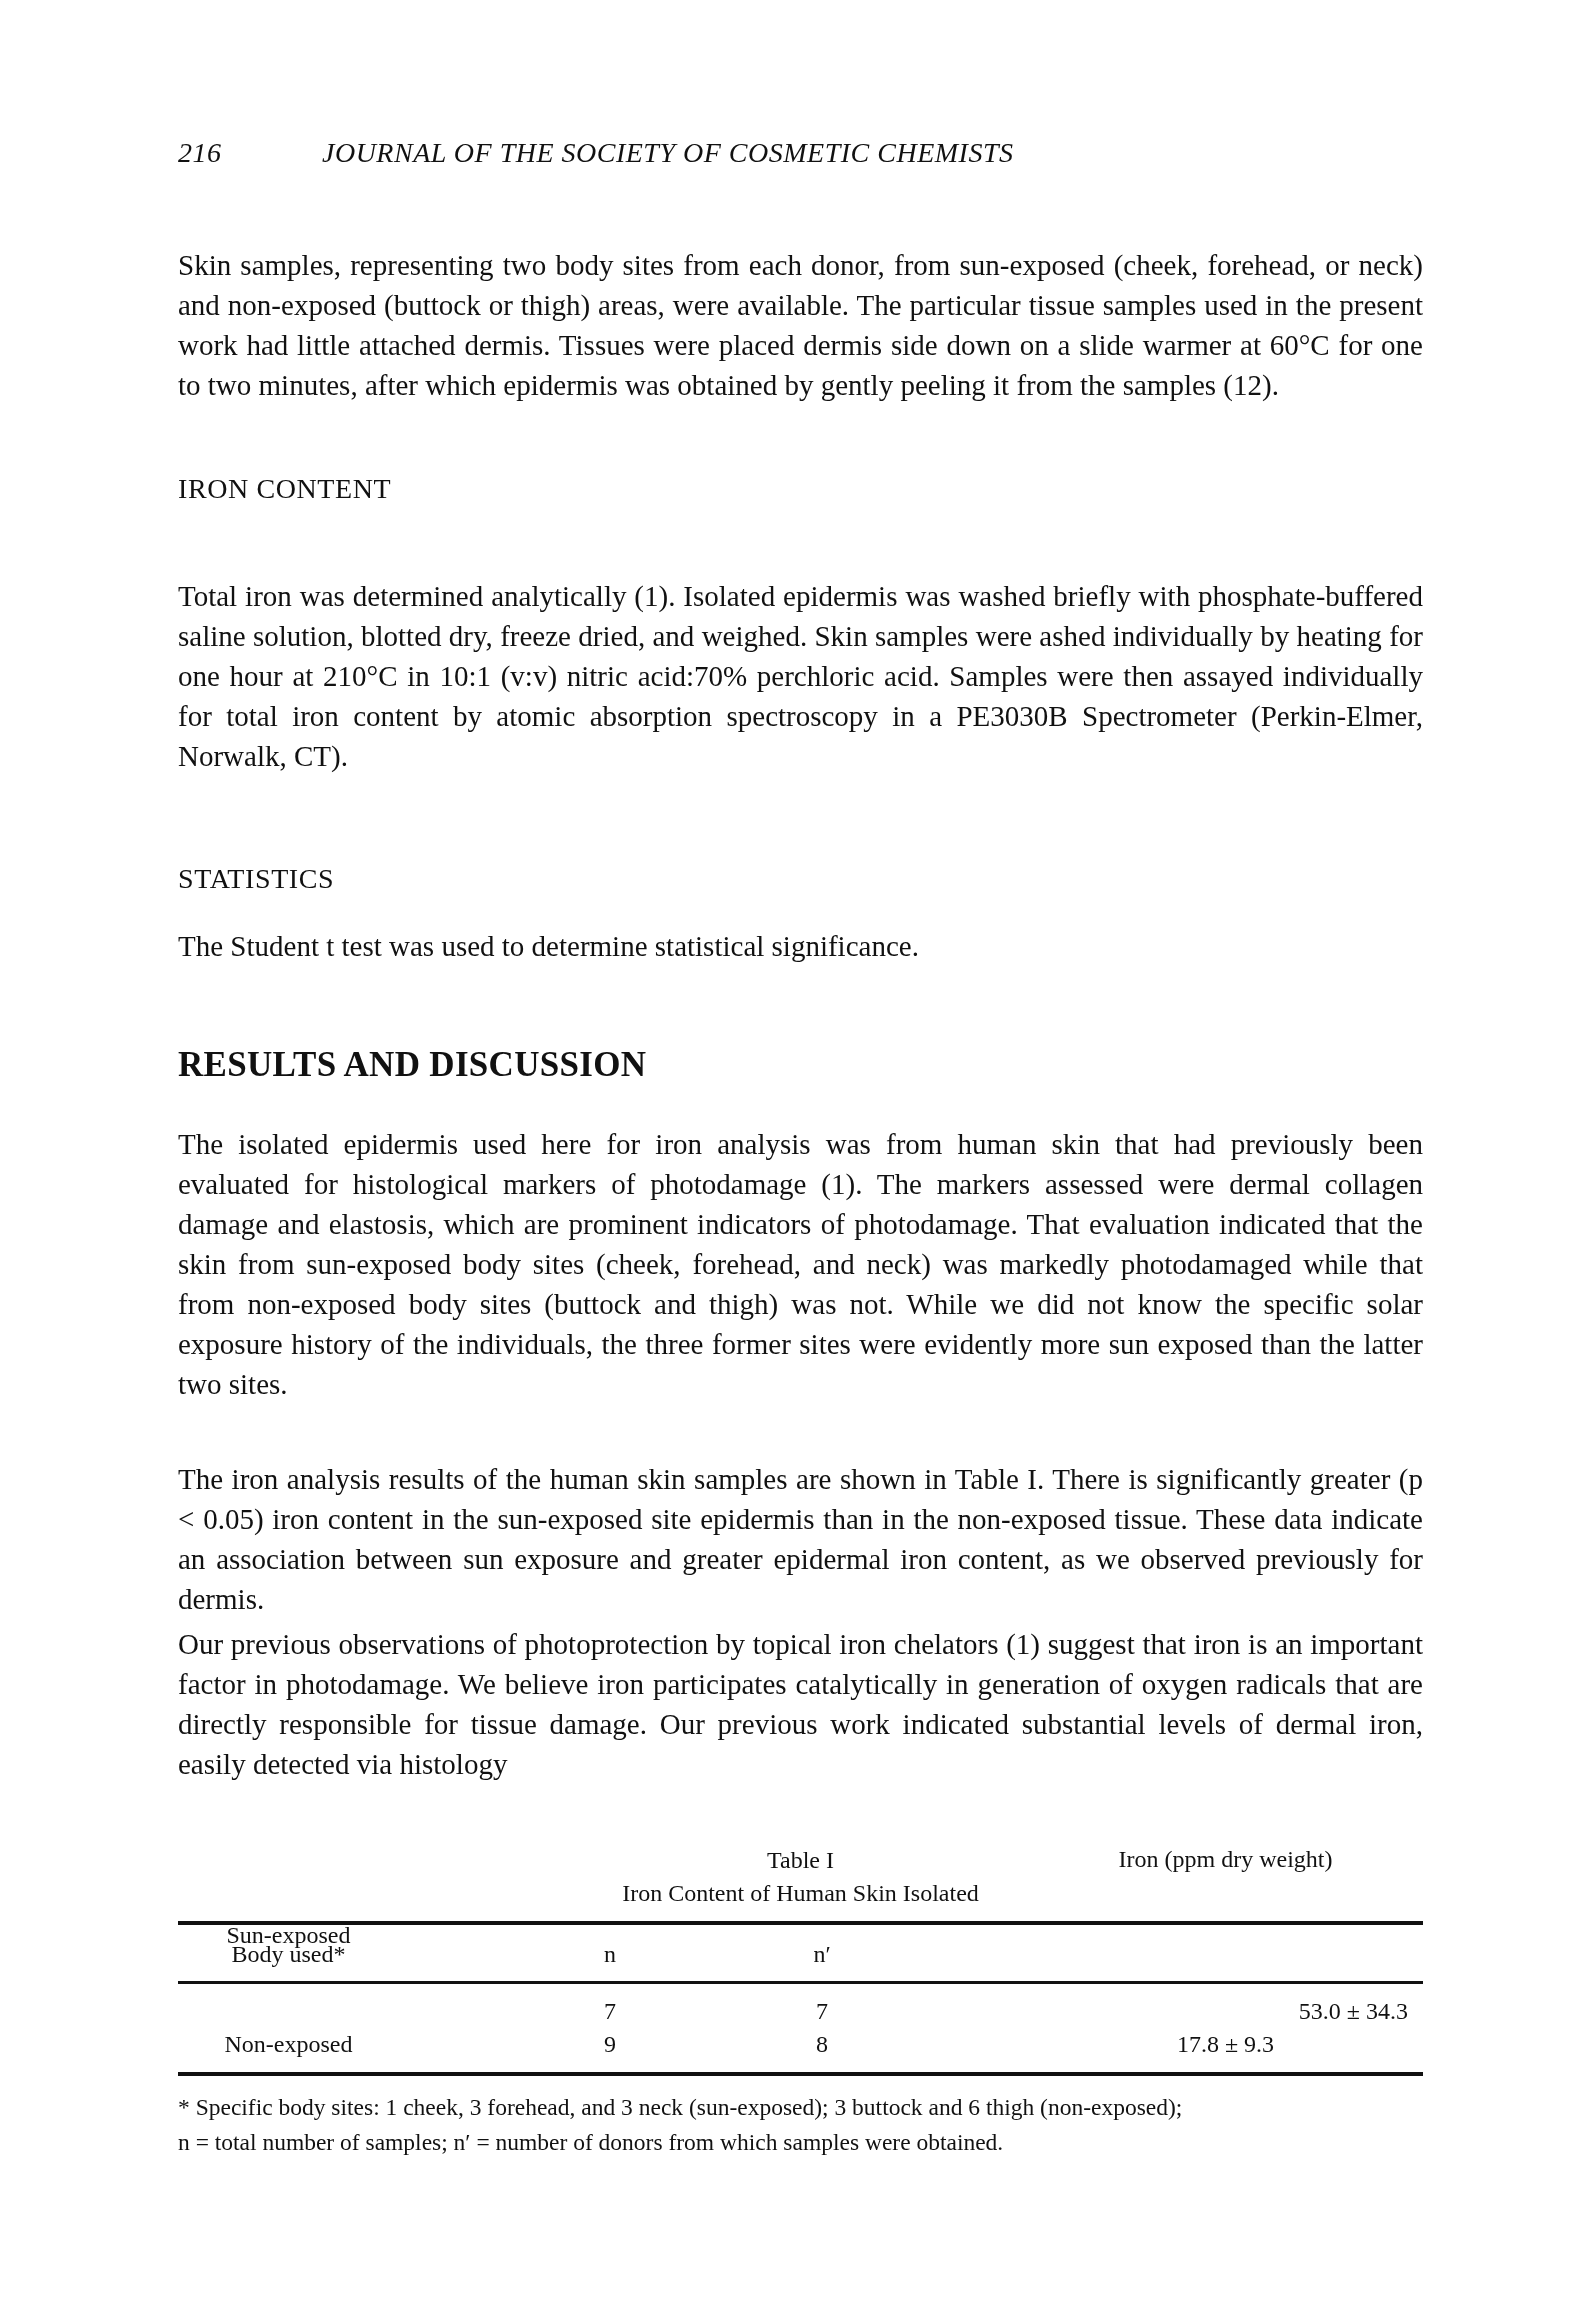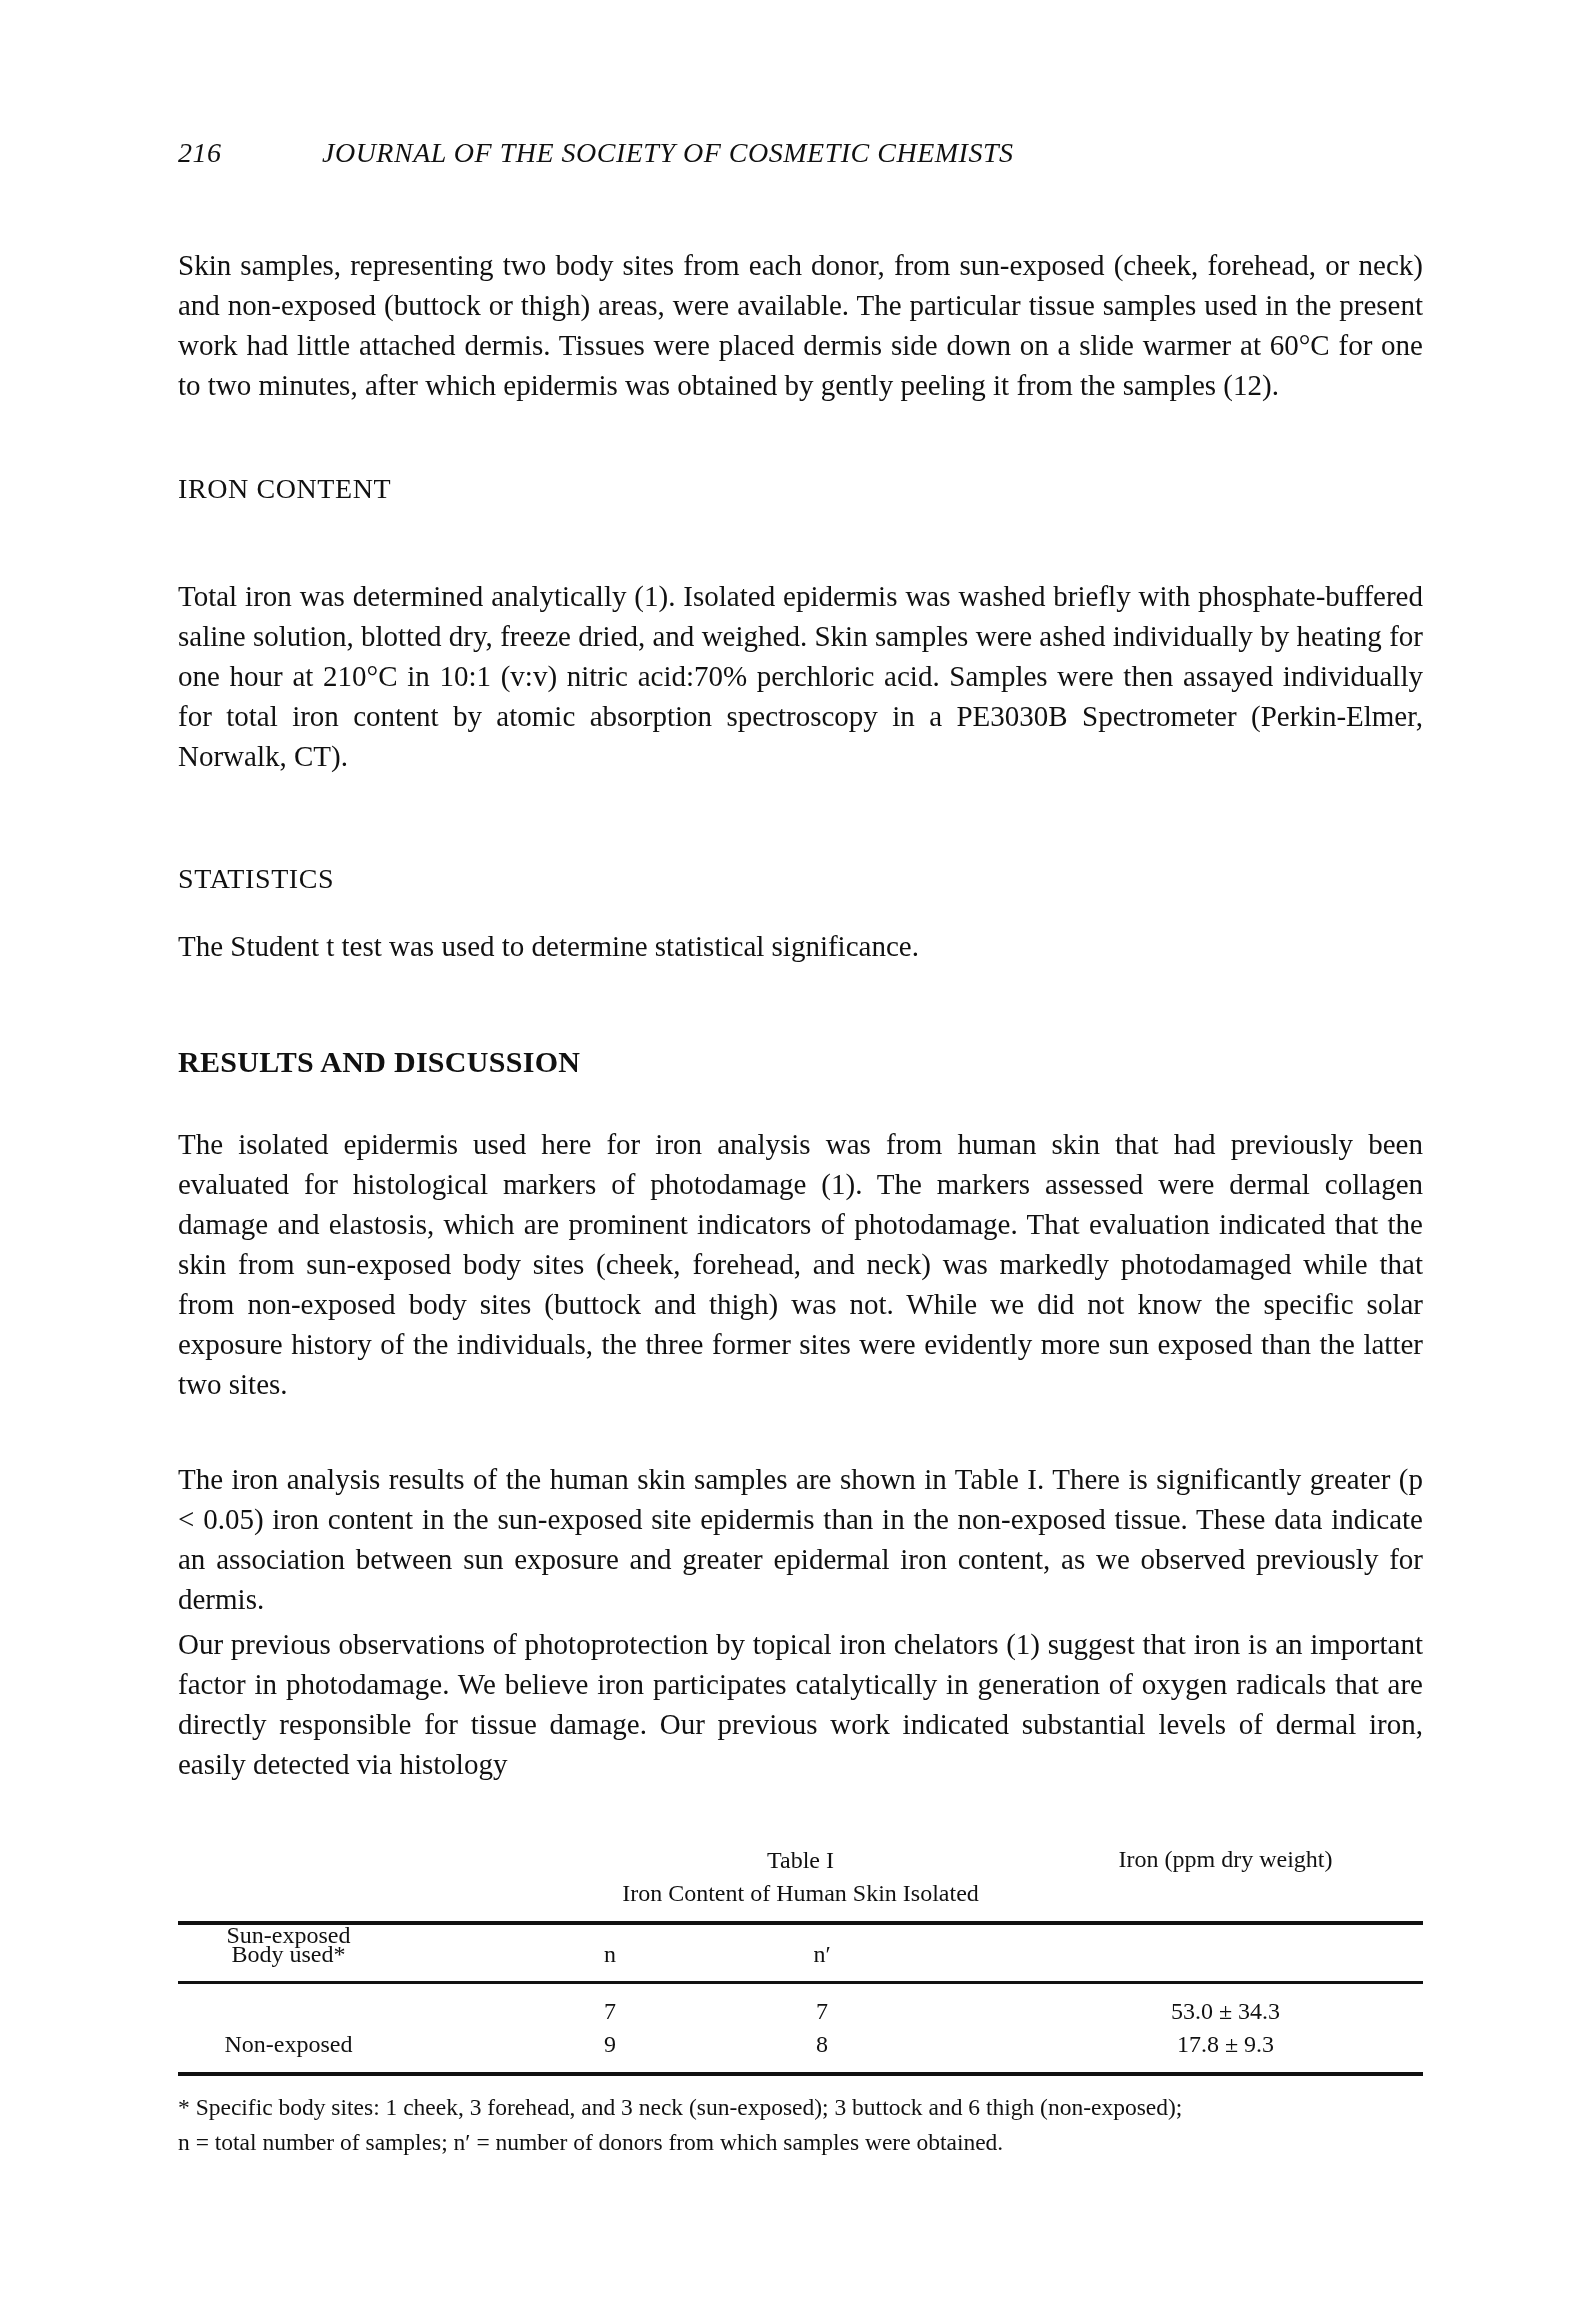--- a/index.html
+++ b/index.html
@@ -4,21 +4,21 @@
 <style>
   html, body { margin: 0; padding: 0; background: #ffffff; }
   body { width: 1594px; height: 2317px; position: relative; overflow: hidden;
          font-family: "Liberation Serif", "DejaVu Serif", serif; color: #111; }
   .page { position: absolute; left: 178px; top: 0; width: 1245px; }
   .running-head { position: absolute; top: 137px; left: 0; font-size: 28px; letter-spacing: 0.5px; white-space: nowrap; font-style: italic; }
   .running-head .pg { display: inline-block; width: 144px; }
   .p { position: absolute; left: 0; width: 1245px; font-size: 29px; line-height: 40px;
        text-align: justify; margin: 0; hyphens: none; }
   .sub { position: absolute; left: 0; font-size: 28px; letter-spacing: 0.6px; }
-  .sec { position: absolute; left: 0; font-size: 30px; font-weight: bold; letter-spacing: 0.3px; }
+  .sec { position: absolute; left: 0; font-size: 35px; font-weight: bold; letter-spacing: 0.3px; }
   .tbl-title { position: absolute; left: 0; width: 1245px; text-align: center; font-size: 24px; line-height: 34px; }
   .rule { position: absolute; left: 0; width: 1245px; background: #111; }
   .tbl-cell { position: absolute; font-size: 24px; white-space: nowrap; }
   .c1 { left: 0; width: 221px; text-align: center; }
   .c2 { left: 403px; width: 58px; text-align: center; }
   .c3 { left: 615px; width: 58px; text-align: center; }
   .c4 { left: 865px; width: 365px; text-align: center; }
   .foot { position: absolute; left: 0; width: 1245px; font-size: 23.5px; line-height: 35px; text-align: justify; }
 </style>
 </head>
@@ -55,21 +55,21 @@
       <div class="tbl-cell c3" style="top:1941px;">n′</div>
       <div class="tbl-cell c4" style="top:1846px;">Iron (ppm dry weight)</div>
     </div>
 
     <div class="rule" style="top:1981px;height:2.9px;"></div>
 
     <div>
       <div class="tbl-cell c1" style="top:1922px;">Sun-exposed</div>
       <div class="tbl-cell c2" style="top:1998px;">7</div>
       <div class="tbl-cell c3" style="top:1998px;">7</div>
-      <div class="tbl-cell c4" style="top:1998px;">53.0 ± 34.3</div>
+      <div class="tbl-cell c4" style="top:1998px;text-align:right;">53.0 ± 34.3</div>
     </div>
     <div>
       <div class="tbl-cell c1" style="top:2031px;">Non-exposed</div>
       <div class="tbl-cell c2" style="top:2031px;">9</div>
       <div class="tbl-cell c3" style="top:2031px;">8</div>
       <div class="tbl-cell c4" style="top:2031px;">17.8 ± 9.3</div>
     </div>
 
     <div class="rule" style="top:2072px;height:3.8px;"></div>
 

